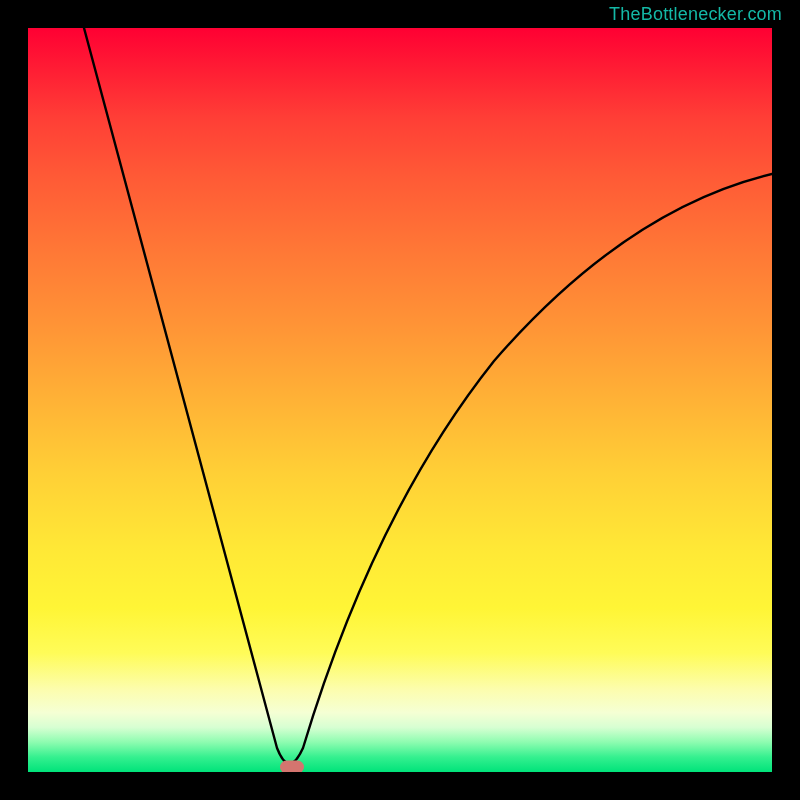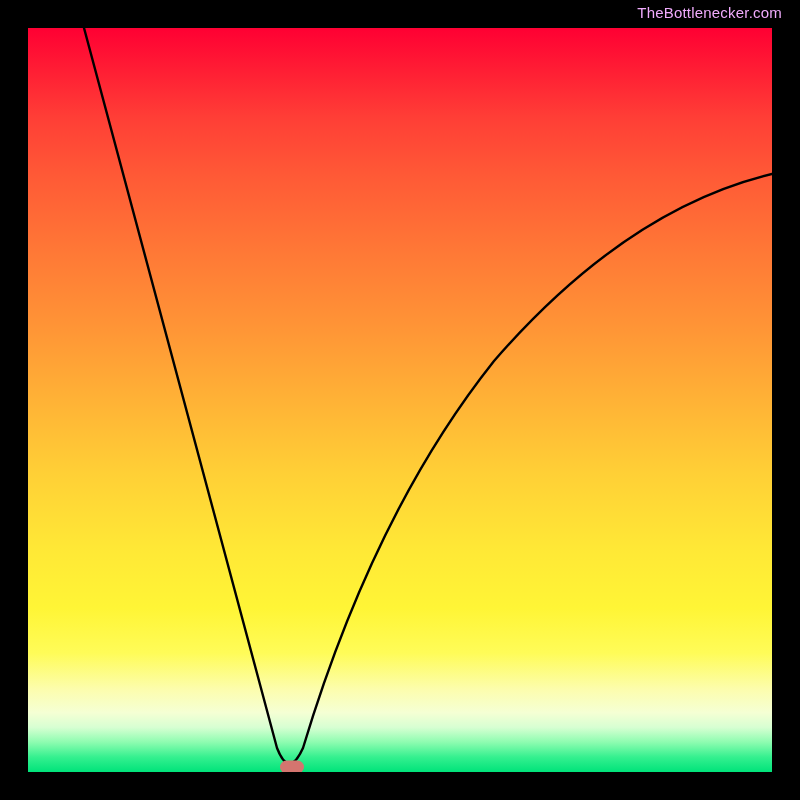--- a/index.html
+++ b/index.html
@@ -14,22 +14,22 @@
   .frame {
     position: relative;
     width: 800px;
     height: 800px;
     background: #000;
   }
   .watermark {
     position: absolute;
     top: 4px;
     right: 18px;
-    color: #f0abfc;
-    font-size: 15px;
+    color: #14b8a6;
+    font-size: 18px;
     font-weight: 400;
     letter-spacing: 0.2px;
     z-index: 20;
   }
   .plot {
     position: absolute;
     left: 28px;
     top: 28px;
     width: 744px;
     height: 744px;

